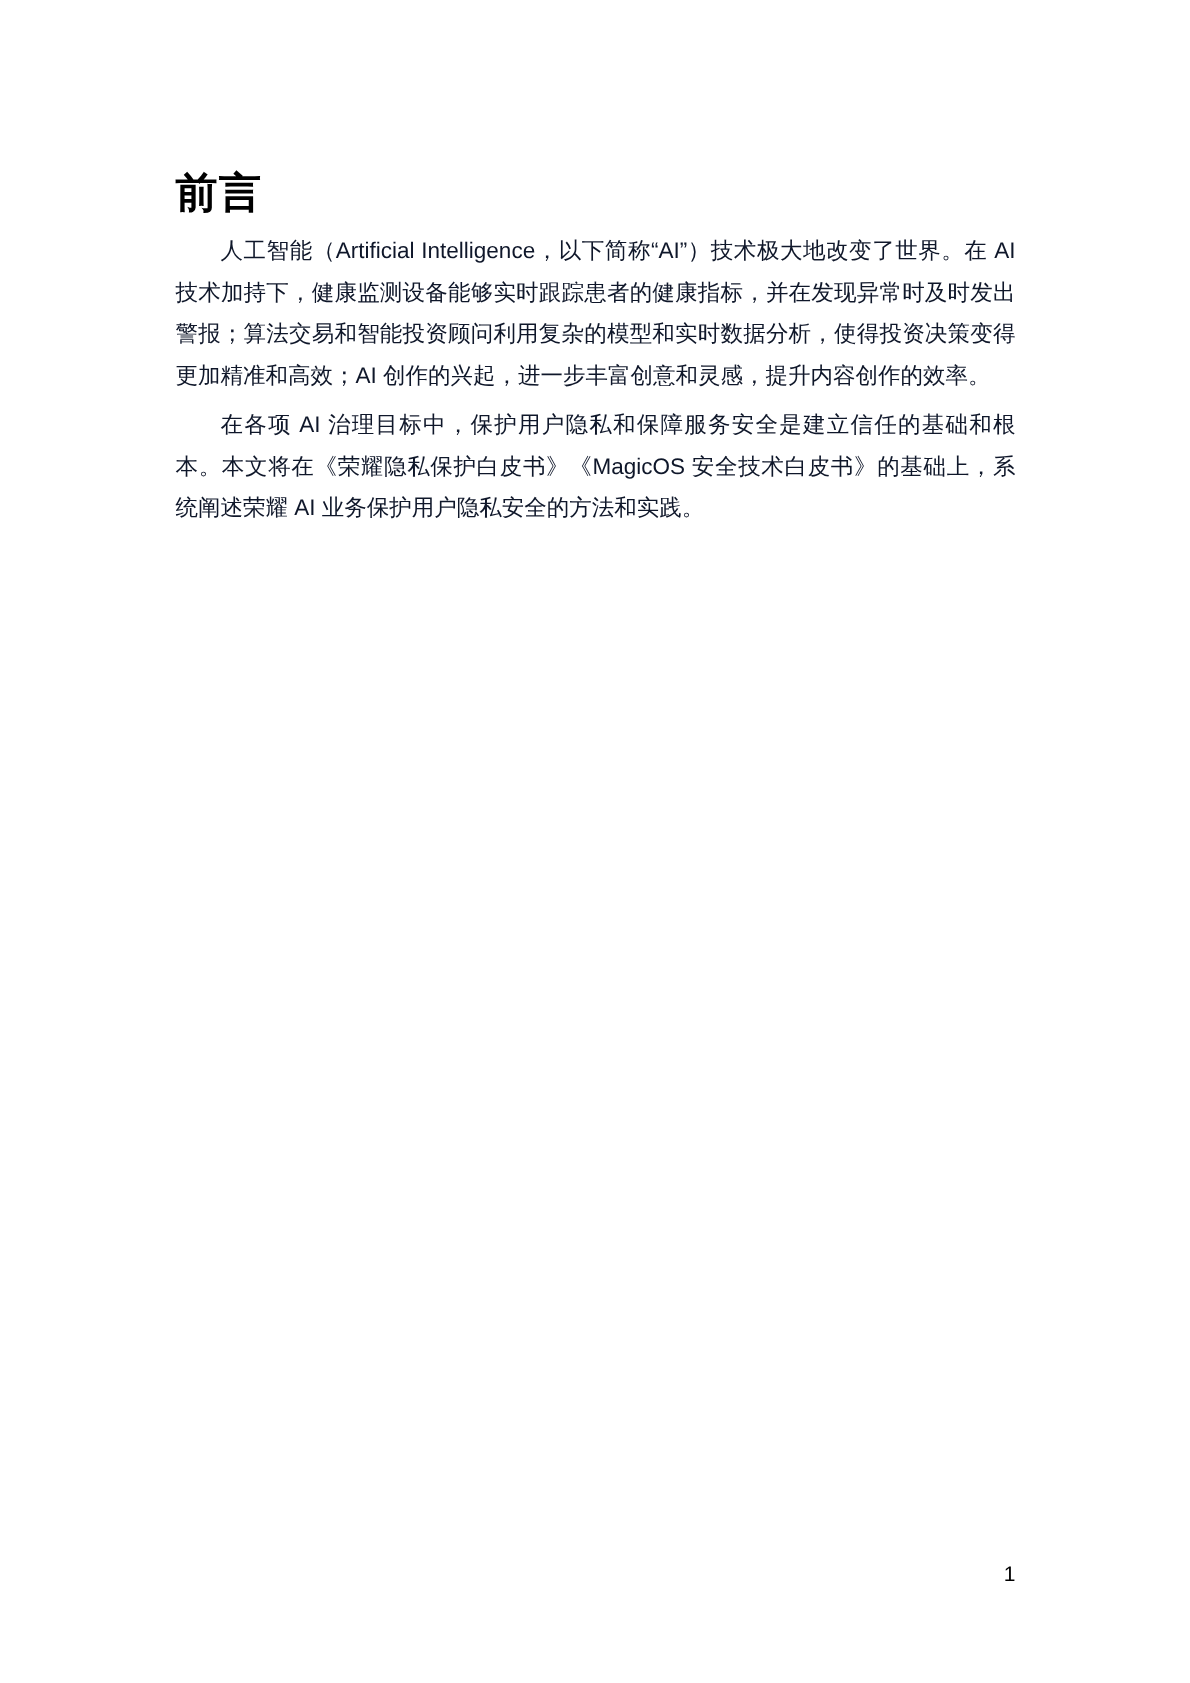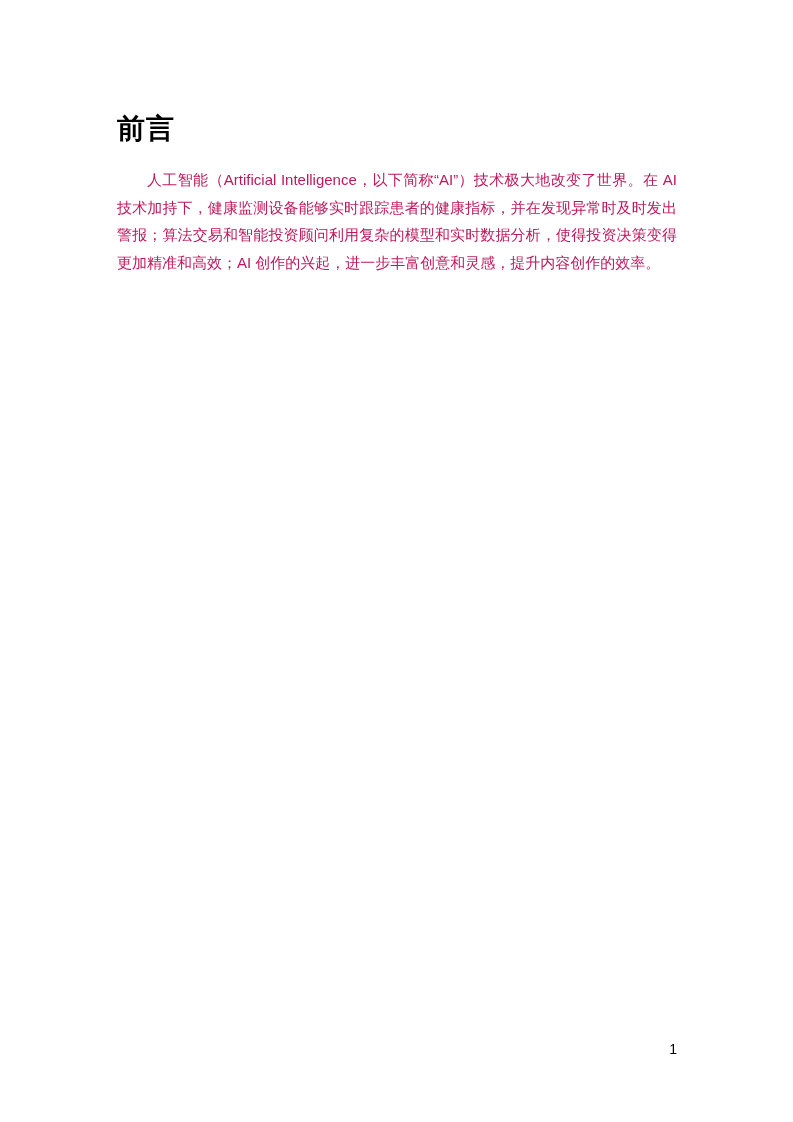--- a/index.html
+++ b/index.html
@@ -22,29 +22,29 @@
     top: 112px;
     width: 560px;
     color: #000000;
   }
   .doc-title {
     font-size: 28px;
     line-height: 34px;
     font-weight: 700;
     color: #000000;
     letter-spacing: 1px;
-    margin-bottom: 20px;
+    margin-bottom: 8px;
   }
   .body-text p {
     font-size: 15px;
     line-height: 27.5px;
     text-align: justify;
     text-justify: inter-ideograph;
     text-indent: 2em;
-    color: #be185d;
+    color: #0f172a;
     margin-bottom: 6px;
     word-break: break-all;
   }
   .footer {
     position: absolute;
     top: 1040px;
     left: 117px;
     width: 560px;
     text-align: right;
     font-size: 14px;
@@ -53,18 +53,19 @@
   }
 </style>
 </head>
 <body>
 
 <div class="page">
   <div class="content">
     <h1 class="doc-title">前言</h1>
     <div class="body-text">
       <p>人工智能（Artificial Intelligence，以下简称“AI”）技术极大地改变了世界。在 AI 技术加持下，健康监测设备能够实时跟踪患者的健康指标，并在发现异常时及时发出警报；算法交易和智能投资顾问利用复杂的模型和实时数据分析，使得投资决策变得更加精准和高效；AI 创作的兴起，进一步丰富创意和灵感，提升内容创作的效率。</p>
+      <p>在各项 AI 治理目标中，保护用户隐私和保障服务安全是建立信任的基础和根本。本文将在《荣耀隐私保护白皮书》《MagicOS 安全技术白皮书》的基础上，系统阐述荣耀 AI 业务保护用户隐私安全的方法和实践。</p>
     </div>
   </div>
   <div class="footer">
     <span>1</span>
   </div>
 </div>
 
 </body></html>

